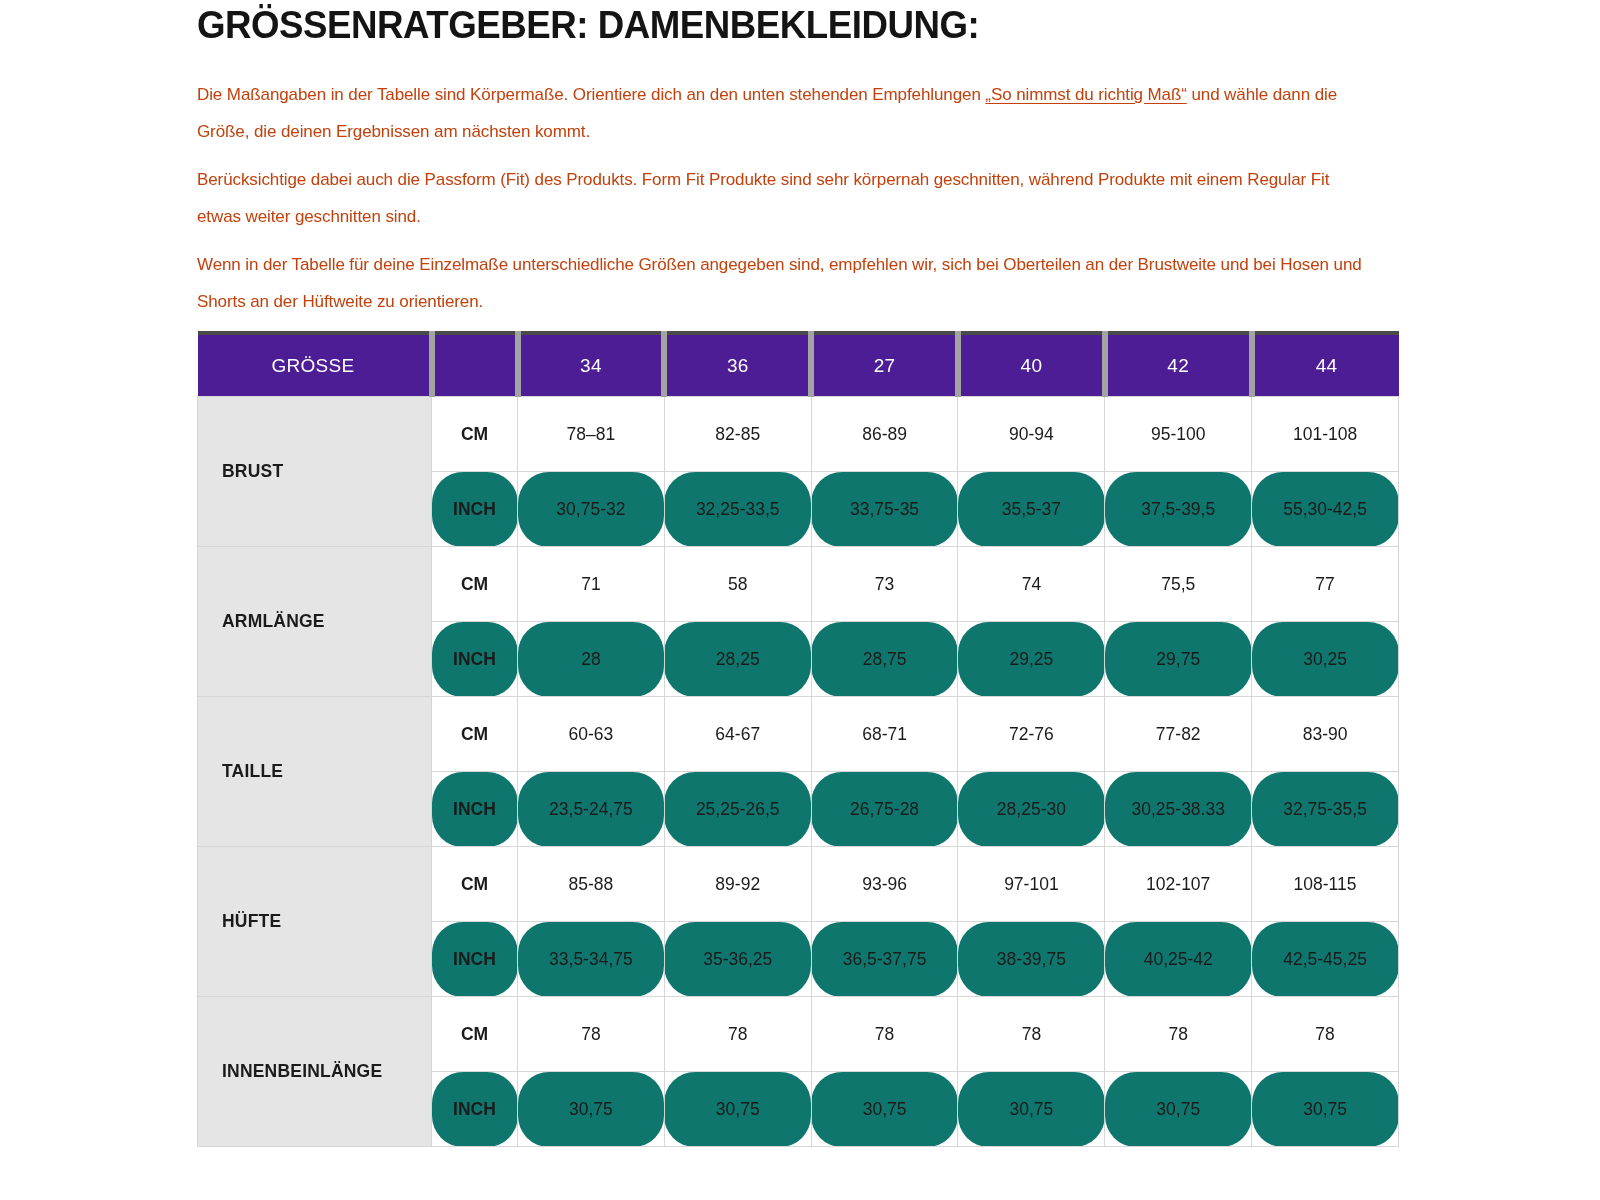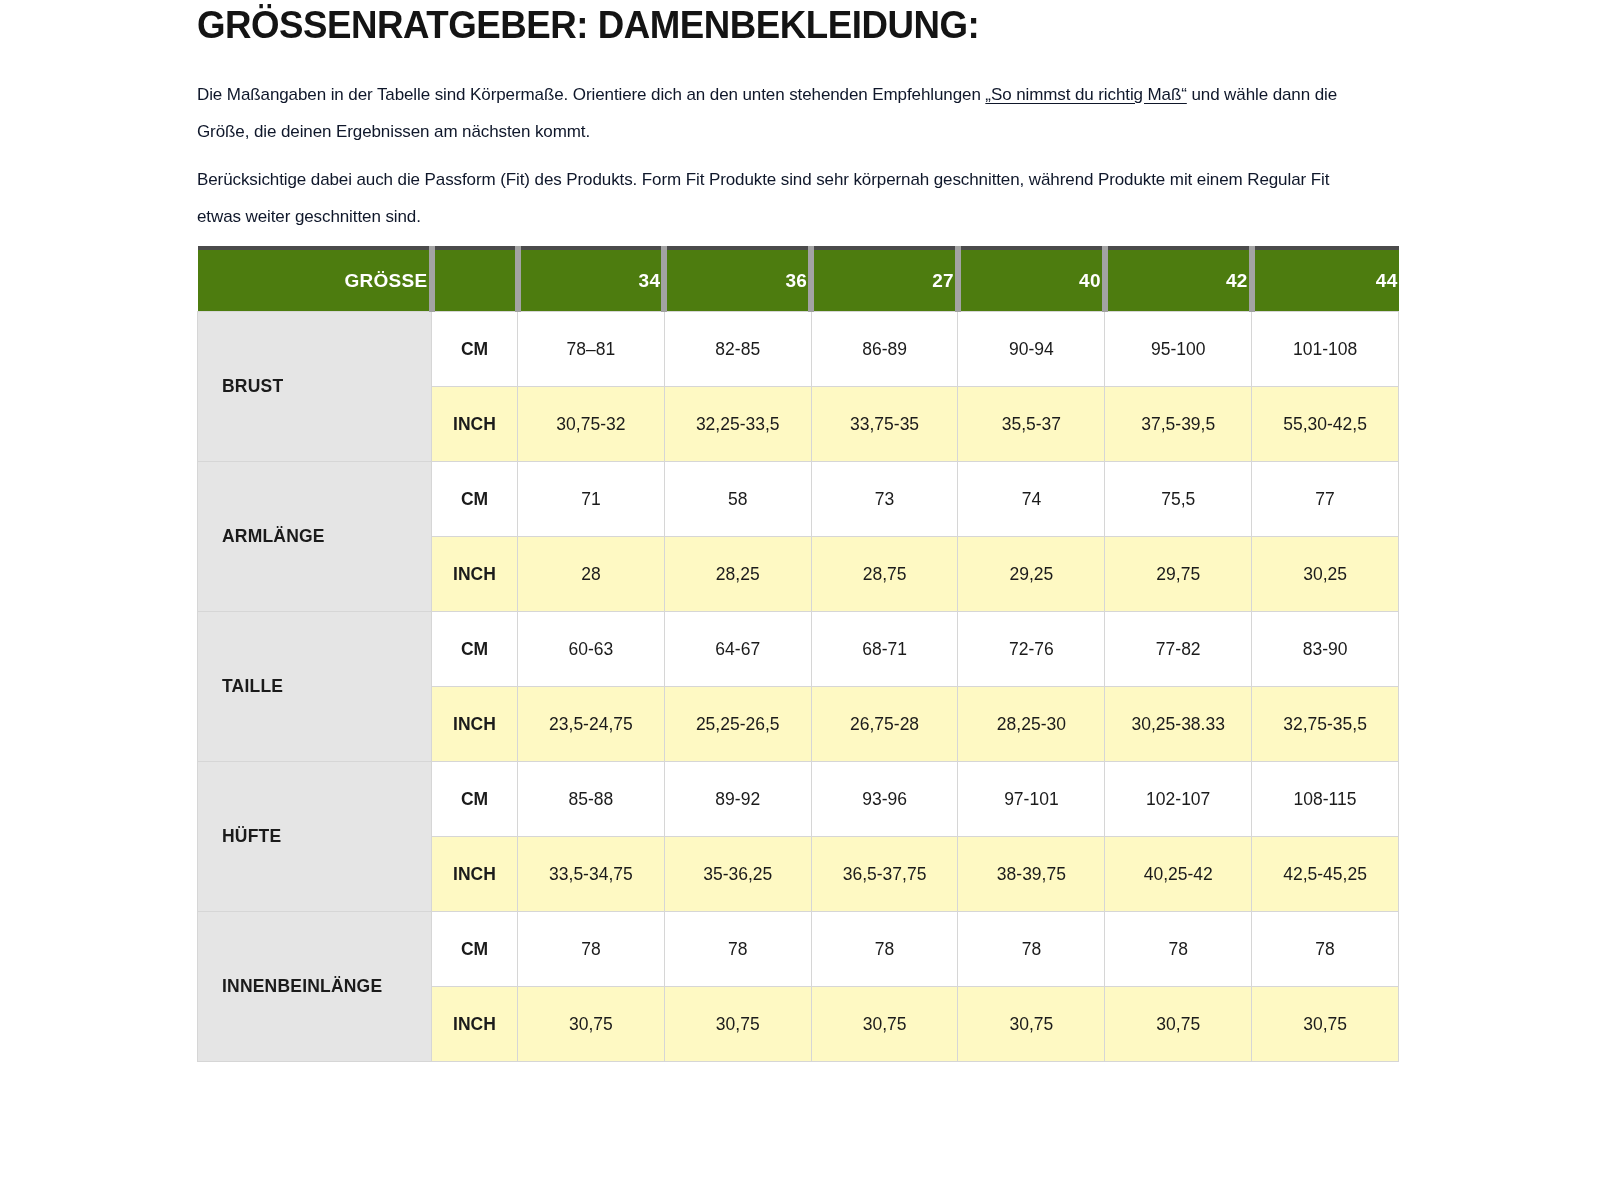--- a/index.html
+++ b/index.html
@@ -13,62 +13,63 @@
 
   .page-title {
     margin:4px 0 0 0;
     font-size:39px; line-height:42px; font-weight:700;
     letter-spacing:-0.5px; white-space:nowrap;
     transform:scaleX(0.94); transform-origin:left center;
     color:#141414;
   }
 
   .intro { margin-top:30px; width:1175px; }
-  .intro p { margin:0 0 11px 0; font-size:17px; line-height:37px; letter-spacing:-0.1px; color:#0f172a; }
+  .intro p { margin:0 0 11px 0; font-size:17px; line-height:37px; letter-spacing:-0.1px; color:#c2410c; }
   .guide-link { color:inherit; text-decoration:underline; text-underline-offset:3px; cursor:pointer; }
 
   table.size-table {
     margin-top:8px; width:1202px;
     border-collapse:collapse; table-layout:fixed;
     font-size:17.5px; color:#1b1b1b;
   }
   .col-label { width:234px; }
   .col-unit  { width:86px; }
 
   thead th {
-    background:#4d7c0f; color:#ffffff;
-    height:59px; font-size:19px; font-weight:700;
-    text-align:right; vertical-align:middle;
+    background:#4c1d95; color:#ffffff;
+    height:59px; font-size:19px; font-weight:400;
+    text-align:center; vertical-align:middle;
     border-top:4px solid #4b4b4b;
     letter-spacing:0.3px;
   }
   thead th + th { border-left:6px solid #a3a3a3; }
 
   tbody td {
     height:72px; text-align:center; vertical-align:middle;
     border:1px solid #d6d6d6; background:#ffffff;
   }
-  tr.inch-row td { background:#fef9c3; }
+  tr.inch-row td { background:#0f766e;border-radius:31px; }
   td.group-label {
     text-align:left; padding-left:24px;
     font-weight:700; letter-spacing:0.2px;
     background:#e5e5e5;
   }
   td.unit-cell { font-weight:700; }
 </style>
 </head>
 <body>
 
 <div class="content">
 
   <h1 class="page-title">GRÖSSENRATGEBER: DAMENBEKLEIDUNG:</h1>
 
   <div class="intro">
     <p><span>Die Maßangaben in der Tabelle sind Körpermaße. Orientiere dich an den unten stehenden Empfehlungen </span><a class="guide-link" href="#">„So nimmst du richtig Maß“</a><span> und wähle dann die Größe, die deinen Ergebnissen am nächsten kommt.</span></p>
     <p>Berücksichtige dabei auch die Passform (Fit) des Produkts. Form Fit Produkte sind sehr körpernah geschnitten, während Produkte mit einem Regular Fit etwas weiter geschnitten sind.</p>
+    <p>Wenn in der Tabelle für deine Einzelmaße unterschiedliche Größen angegeben sind, empfehlen wir, sich bei Oberteilen an der Brustweite und bei Hosen und Shorts an der Hüftweite zu orientieren.</p>
   </div>
 
   <table class="size-table">
     <colgroup>
       <col class="col-label">
         <col class="col-unit">
       <col>
         <col>
         <col>
         <col>

